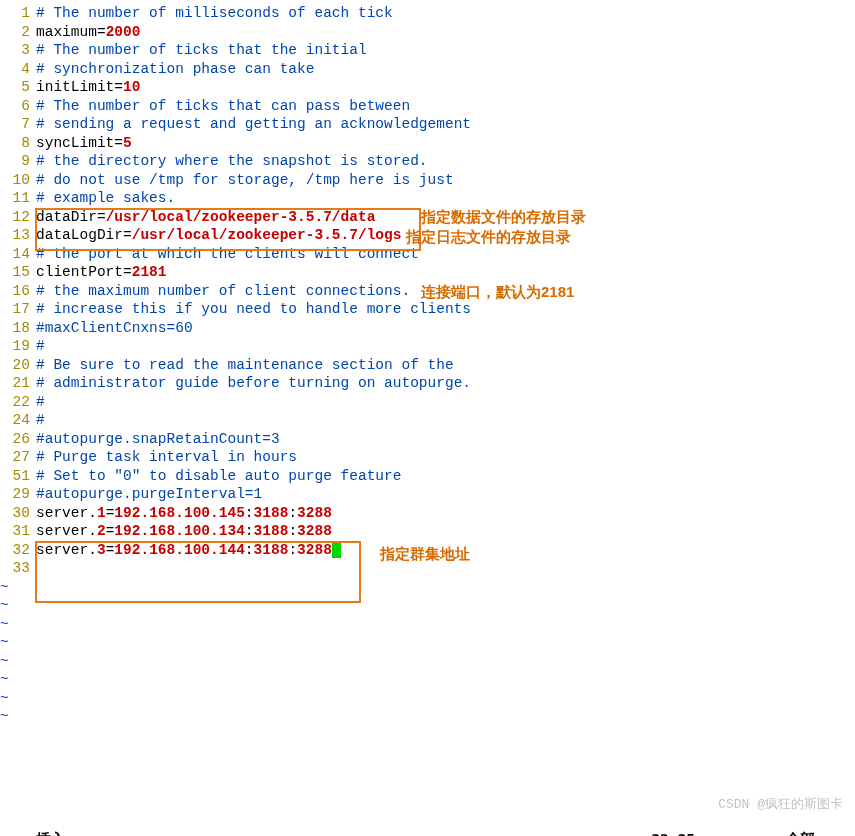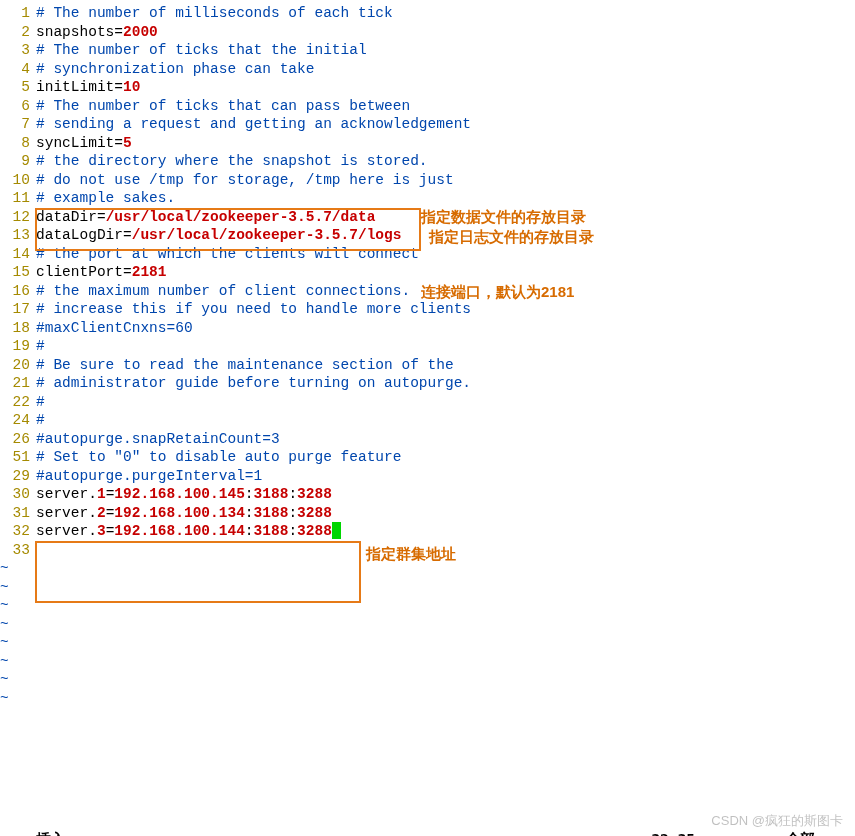--- a/index.html
+++ b/index.html
@@ -66,34 +66,34 @@
     font-size: 14.5px;
     font-weight: bold;
     color: #000;
   }
   .status-left { position: absolute; left: 10px; }
   .status-mid  { position: absolute; right: 160px; }
   .status-right{ position: absolute; right: 40px; }
   .watermark {
     position: absolute;
     right: 12px;
-    bottom: 6px;
-    font-family: Liberation Sans, sans-serif;
+    bottom: 22px;
+    font-family: Liberation Mono, monospace;
     font-size: 13px;
     color: rgba(0,0,0,0.25);
     white-space: nowrap;
     text-align: right;
   }
 </style>
 </head>
 <body>
 
 <div class="editor" id="editor">
     <div class="line"><span class="lineno">1</span><span class="code"><span class="comment"># The number of milliseconds of each tick</span></span></div>
-    <div class="line"><span class="lineno">2</span><span class="code"><span>snapshots=</span><span class="string">2000</span></span></div>
+    <div class="line"><span class="lineno">2</span><span class="code"><span>maximum=</span><span class="string">2000</span></span></div>
     <div class="line"><span class="lineno">3</span><span class="code"><span class="comment"># The number of ticks that the initial</span></span></div>
     <div class="line"><span class="lineno">4</span><span class="code"><span class="comment"># synchronization phase can take</span></span></div>
     <div class="line"><span class="lineno">5</span><span class="code"><span>initLimit=</span><span class="string">10</span></span></div>
     <div class="line"><span class="lineno">6</span><span class="code"><span class="comment"># The number of ticks that can pass between</span></span></div>
     <div class="line"><span class="lineno">7</span><span class="code"><span class="comment"># sending a request and getting an acknowledgement</span></span></div>
     <div class="line"><span class="lineno">8</span><span class="code"><span>syncLimit=</span><span class="string">5</span></span></div>
     <div class="line"><span class="lineno">9</span><span class="code"><span class="comment"># the directory where the snapshot is stored.</span></span></div>
     <div class="line"><span class="lineno">10</span><span class="code"><span class="comment"># do not use /tmp for storage, /tmp here is just</span></span></div>
     <div class="line"><span class="lineno">11</span><span class="code"><span class="comment"># example sakes.</span></span></div>
     <div class="line"><span class="lineno">12</span><span class="code"><span>dataDir=</span><span class="string">/usr/local/zookeeper-3.5.7/data</span></span></div>
@@ -102,43 +102,44 @@
     <div class="line"><span class="lineno">15</span><span class="code"><span>clientPort=</span><span class="string">2181</span></span></div>
     <div class="line"><span class="lineno">16</span><span class="code"><span class="comment"># the maximum number of client connections.</span></span></div>
     <div class="line"><span class="lineno">17</span><span class="code"><span class="comment"># increase this if you need to handle more clients</span></span></div>
     <div class="line"><span class="lineno">18</span><span class="code"><span class="comment">#maxClientCnxns=60</span></span></div>
     <div class="line"><span class="lineno">19</span><span class="code"><span class="comment">#</span></span></div>
     <div class="line"><span class="lineno">20</span><span class="code"><span class="comment"># Be sure to read the maintenance section of the</span></span></div>
     <div class="line"><span class="lineno">21</span><span class="code"><span class="comment"># administrator guide before turning on autopurge.</span></span></div>
     <div class="line"><span class="lineno">22</span><span class="code"><span class="comment">#</span></span></div>
     <div class="line"><span class="lineno">24</span><span class="code"><span class="comment">#</span></span></div>
     <div class="line"><span class="lineno">26</span><span class="code"><span class="comment">#autopurge.snapRetainCount=3</span></span></div>
+    <div class="line"><span class="lineno">27</span><span class="code"><span class="comment"># Purge task interval in hours</span></span></div>
     <div class="line"><span class="lineno">51</span><span class="code"><span class="comment"># Set to "0" to disable auto purge feature</span></span></div>
     <div class="line"><span class="lineno">29</span><span class="code"><span class="comment">#autopurge.purgeInterval=1</span></span></div>
     <div class="line"><span class="lineno">30</span><span class="code"><span>server.</span><span class="string">1</span><span>=</span><span class="string">192.168.100.145</span><span>:</span><span class="string">3188</span><span>:</span><span class="string">3288</span></span></div>
     <div class="line"><span class="lineno">31</span><span class="code"><span>server.</span><span class="string">2</span><span>=</span><span class="string">192.168.100.134</span><span>:</span><span class="string">3188</span><span>:</span><span class="string">3288</span></span></div>
     <div class="line"><span class="lineno">32</span><span class="code"><span>server.</span><span class="string">3</span><span>=</span><span class="string">192.168.100.144</span><span>:</span><span class="string">3188</span><span>:</span><span class="string">3288</span><span class="cursor"></span></span></div>
     <div class="line"><span class="lineno">33</span><span class="code"><span></span></span></div>
     <div class="line"><span class="lineno"></span><span class="code"><span class="tilde" style="margin-left: -36px;">~</span></span></div>
     <div class="line"><span class="lineno"></span><span class="code"><span class="tilde" style="margin-left: -36px;">~</span></span></div>
     <div class="line"><span class="lineno"></span><span class="code"><span class="tilde" style="margin-left: -36px;">~</span></span></div>
     <div class="line"><span class="lineno"></span><span class="code"><span class="tilde" style="margin-left: -36px;">~</span></span></div>
     <div class="line"><span class="lineno"></span><span class="code"><span class="tilde" style="margin-left: -36px;">~</span></span></div>
     <div class="line"><span class="lineno"></span><span class="code"><span class="tilde" style="margin-left: -36px;">~</span></span></div>
     <div class="line"><span class="lineno"></span><span class="code"><span class="tilde" style="margin-left: -36px;">~</span></span></div>
     <div class="line"><span class="lineno"></span><span class="code"><span class="tilde" style="margin-left: -36px;">~</span></span></div>
   </div>
 
 <div class="box" style="top:208px; left:35px; width:382px; height:39px;"></div>
 <div class="box" style="top:541px; left:35px; width:322px; height:58px;"></div>
 
 <div class="annotation" style="top:208px; left:421px;">指定数据文件的存放目录</div>
-<div class="annotation" style="top:228px; left:429px;">指定日志文件的存放目录</div>
+<div class="annotation" style="top:228px; left:406px;">指定日志文件的存放目录</div>
 <div class="annotation" style="top:283px; left:421px;">连接端口，默认为2181</div>
-<div class="annotation" style="top:545px; left:366px;">指定群集地址</div>
+<div class="annotation" style="top:545px; left:380px;">指定群集地址</div>
 
 <div class="status-bar">
   <span class="status-left">-- 插入 --</span>
   <span class="status-mid">32,35</span>
   <span class="status-right">全部</span>
 </div>
 
 <div class="watermark">CSDN @疯狂的斯图卡</div>
 
 </body></html>

